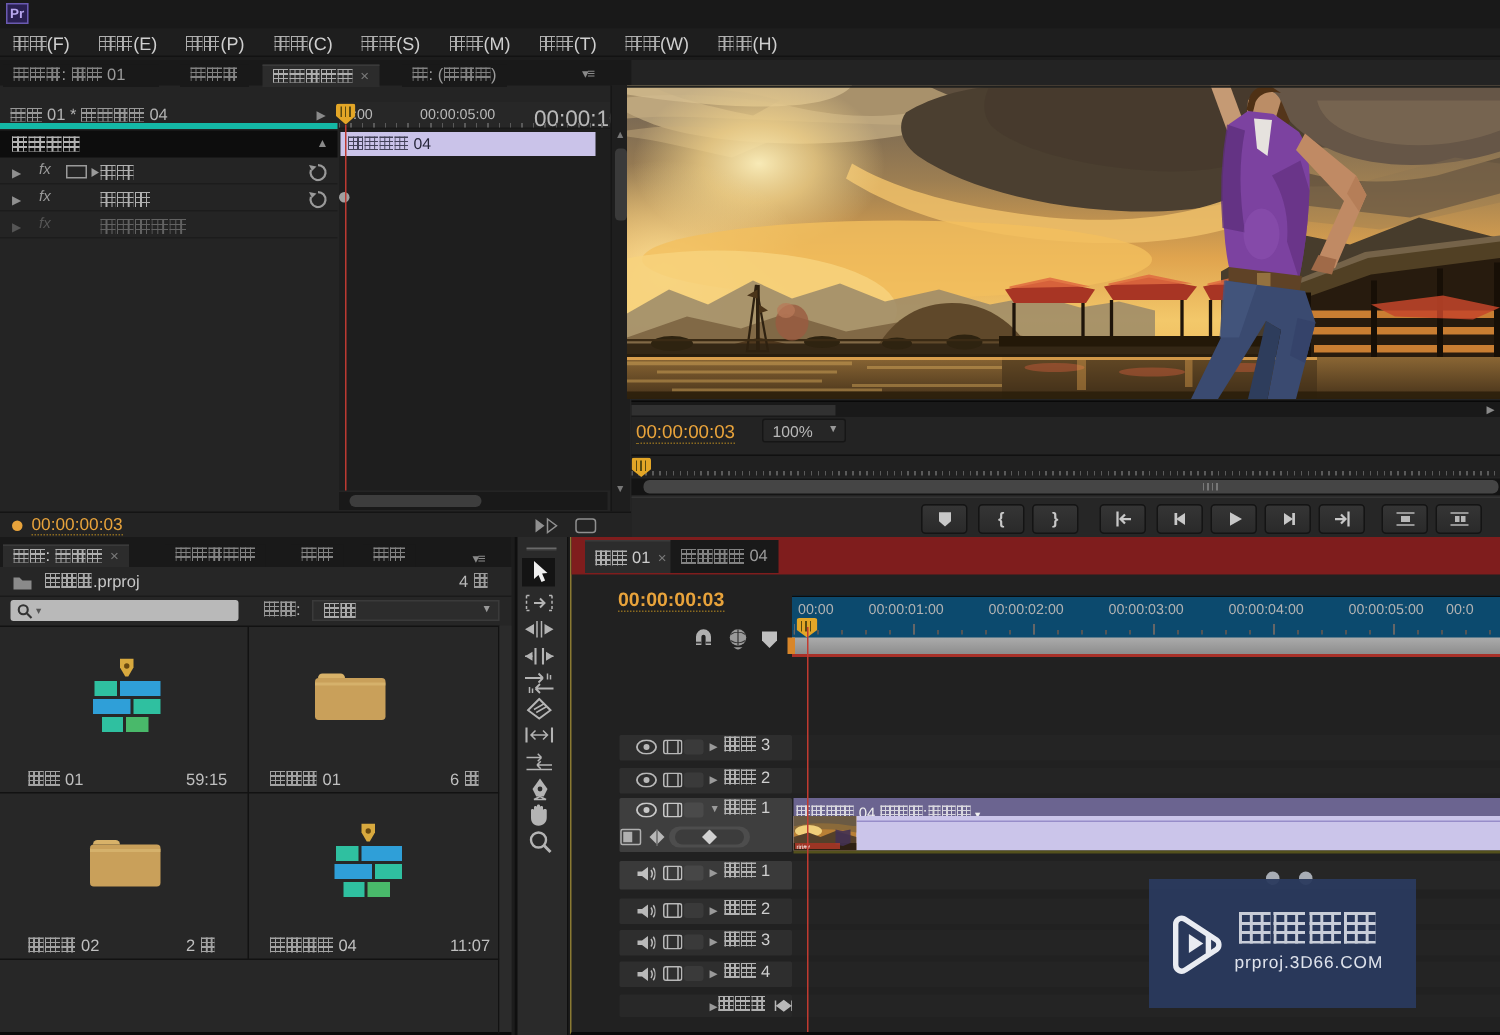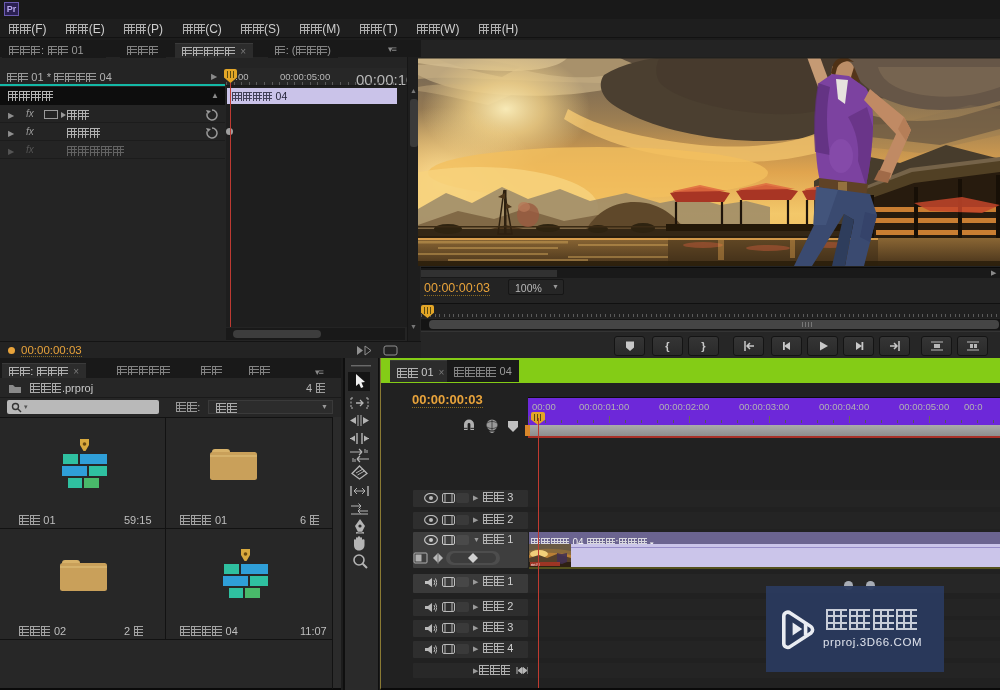--- a/index.html
+++ b/index.html
@@ -39,21 +39,21 @@
 <div class="a" style="left:0;top:40px;width:421px;height:318px;background:#242424">
 
  <div class="a" style="left:0;top:0;width:421px;height:17px;background:#191919">
   <div class="tab zh" style="left:2px;width:104px"><i></i><i></i><i></i>: <i></i><i></i> 01</div>
   <div class="tab zh" style="left:120px"><i></i><i></i><i></i></div>
   <div class="tab on zh" style="left:175px"><i></i><i></i><i></i><i></i><i></i><span class="x">×</span></div>
   <div class="tab zh" style="left:268px"><i></i>: (<i></i><i></i><i></i>)</div>
   <div class="a pmenu" style="left:388px;top:4px">▾≡</div>
  </div>
 
- <div class="a zh" style="left:0;top:28px;width:225px;height:18px;border-bottom:2px solid #14b8a6;color:#b2b2b2;font-size:11px;line-height:18px">
+ <div class="a zh" style="left:0;top:28px;width:225px;height:18px;border-bottom:4px solid #14b8a6;color:#b2b2b2;font-size:11px;line-height:18px">
   <span style="margin-left:7px"><i></i><i></i> 01 * <i></i><i></i><i></i><i></i> 04</span>
   <span class="a" style="left:211px;color:#8a8a8a;font-size:8px">▶</span>
  </div>
 
  <div class="a" style="left:226px;top:28px;width:181px;height:18px;background:#272727;border-bottom:1px solid #191919;overflow:hidden">
   <div class="a" style="left:4px;top:3px;font-size:9.5px;color:#b8b8b8">0:00</div>
   <div class="a" style="left:54px;top:3px;font-size:9.5px;color:#b8b8b8">00:00:05:00</div>
   <div class="a" style="left:130px;top:3px;font-size:15px;color:#b8b8b8">00:00:10:</div>
   <div class="a" style="left:0;top:14px;width:181px;height:4px;background:repeating-linear-gradient(to right,#5a5a5a 0 1px,transparent 1px 7.6px)"></div>
  </div>
@@ -491,42 +491,42 @@
  <div class="a" style="left:6px;top:177px"><svg width="17" height="16">
         <path d="M3 8V5c0-1 2-1 2 0V3c0-1 2-1 2 0V2c0-1 2-1 2 0v1c0-1 2-1 2 0v2c0-1 2.5-1 2.5 0v5c0 3-2 5.5-5.5 5.5S3 13 3 10z" fill="#b4b4b4"></path>
       </svg></div>
  <div class="a" style="left:7px;top:195px"><svg width="16" height="16">
         <circle cx="7" cy="7" r="5" fill="none" stroke="#b4b4b4" stroke-width="1.6"></circle>
         <path d="M10.7 10.7L15 15" stroke="#b4b4b4" stroke-width="2"></path>
       </svg></div>
 </div>
 
 <div class="a" style="left:380px;top:358px;width:620px;height:332px;background:#212121;border-left:1px solid #8a7a33;border-bottom:2px solid #0a0a0a">
- <div class="a" style="left:0;top:0;width:620px;height:25px;background:#84cc16">
+ <div class="a" style="left:0;top:0;width:620px;height:25px;background:#7f1d1d">
   <div class="tab on zh" style="left:9px;top:2px;height:22px;line-height:22px"><i></i><i></i> 01<span class="x">×</span></div>
   <div class="tab zh" style="left:66px;top:2px;height:22px;line-height:22px"><i></i><i></i><i></i><i></i> 04</div>
  </div>
 
  <div class="a" style="left:31px;top:34px;color:#e8a33b;font-size:13px;font-weight:bold;border-bottom:1px dotted #8a6a20">00:00:00:03</div>
 
  <svg class="a" style="left:80px;top:60px" width="16" height="15">
       <path d="M3 12V6.5a5 5 0 0 1 10 0V12h-3.6V6.5a1.4 1.4 0 0 0-2.8 0V12z" fill="#b0b0b0"></path>
       <rect x="3" y="9.8" width="3.6" height="1.2" fill="#3a3a3a"></rect>
       <rect x="9.4" y="9.8" width="3.6" height="1.2" fill="#3a3a3a"></rect>
     </svg>
  <svg class="a" style="left:104px;top:61px" width="14" height="14">
       <circle cx="7" cy="6" r="5.5" fill="#9a9a9a"></circle>
       <path d="M2 4c3-2 7-2 10 0M2 8c3 2 7 2 10 0M7 .5v11" stroke="#333" stroke-width=".8" fill="none"></path>
       <path d="M4 12.5h6l-3 2z" fill="#9a9a9a"></path>
     </svg>
  <svg class="a" style="left:126px;top:62px" width="12" height="13">
       <path d="M1 1h10v6l-5 5-5-5z" fill="#c0c0c0"></path>
     </svg>
 
- <div class="a" style="left:147px;top:39px;width:473px;height:30px;background:#6d28d9;border-top:1px solid #0c0c0c;overflow:hidden">
+ <div class="a" style="left:147px;top:39px;width:473px;height:30px;background:#0c4a6e;border-top:1px solid #0c0c0c;overflow:hidden">
   <div class="a" style="left:4px;top:3px;font-size:9.5px;color:#b2b2b2">00:00</div>
   <div class="a" style="left:51px;top:3px;font-size:9.5px;color:#b2b2b2">00:00:01:00</div>
   <div class="a" style="left:131px;top:3px;font-size:9.5px;color:#b2b2b2">00:00:02:00</div>
   <div class="a" style="left:211px;top:3px;font-size:9.5px;color:#b2b2b2">00:00:03:00</div>
   <div class="a" style="left:291px;top:3px;font-size:9.5px;color:#b2b2b2">00:00:04:00</div>
   <div class="a" style="left:371px;top:3px;font-size:9.5px;color:#b2b2b2">00:00:05:00</div>
   <div class="a" style="left:436px;top:3px;font-size:9.5px;color:#b2b2b2">00:0</div>
   <div class="a" style="left:1px;top:22px;width:472px;height:3px;background:repeating-linear-gradient(to right,#555 0 1px,transparent 1px 16px)"></div>
       <div class="a" style="left:1px;top:18px;width:472px;height:7px;background:repeating-linear-gradient(to right,#666 0 1px,transparent 1px 80px)"></div>
  </div>

